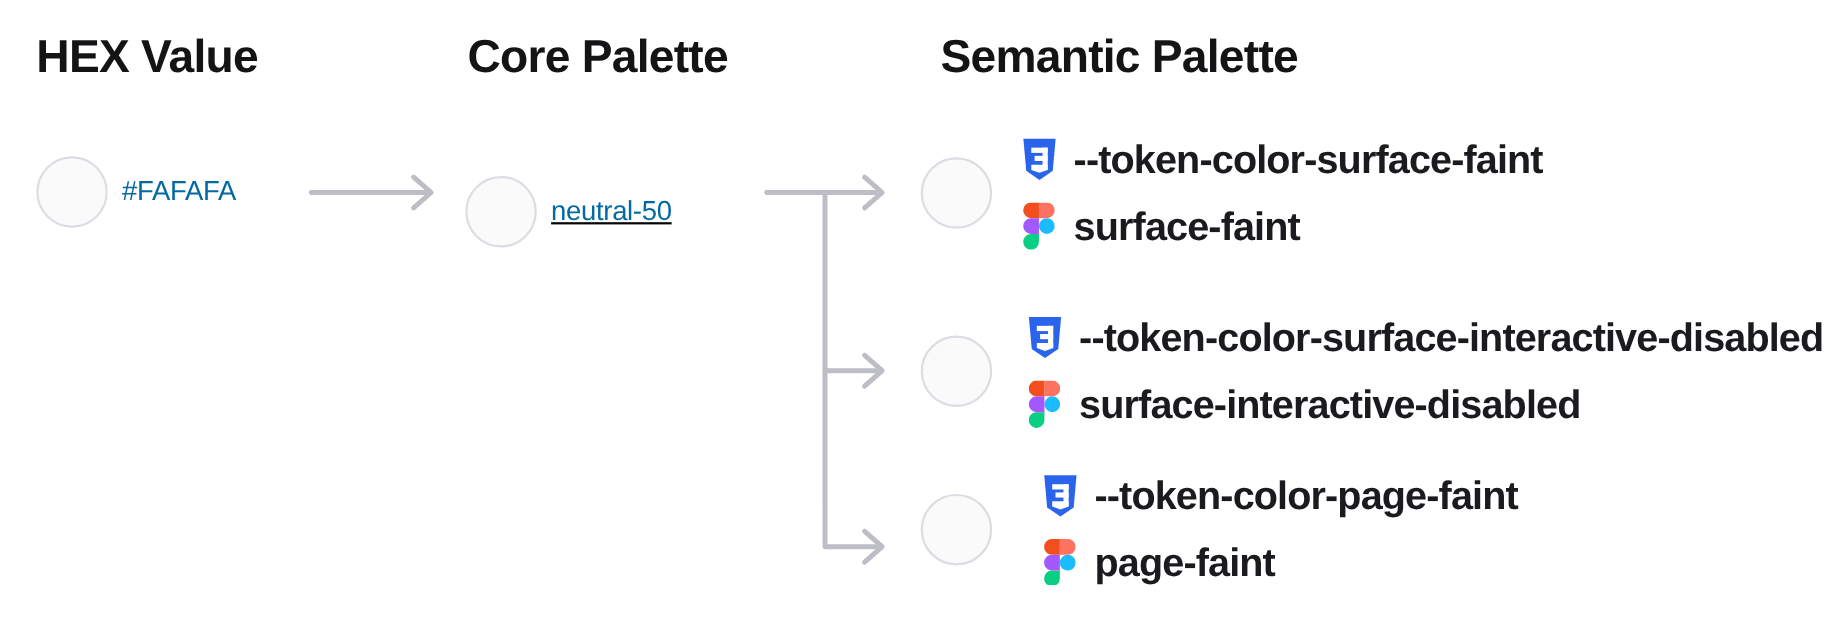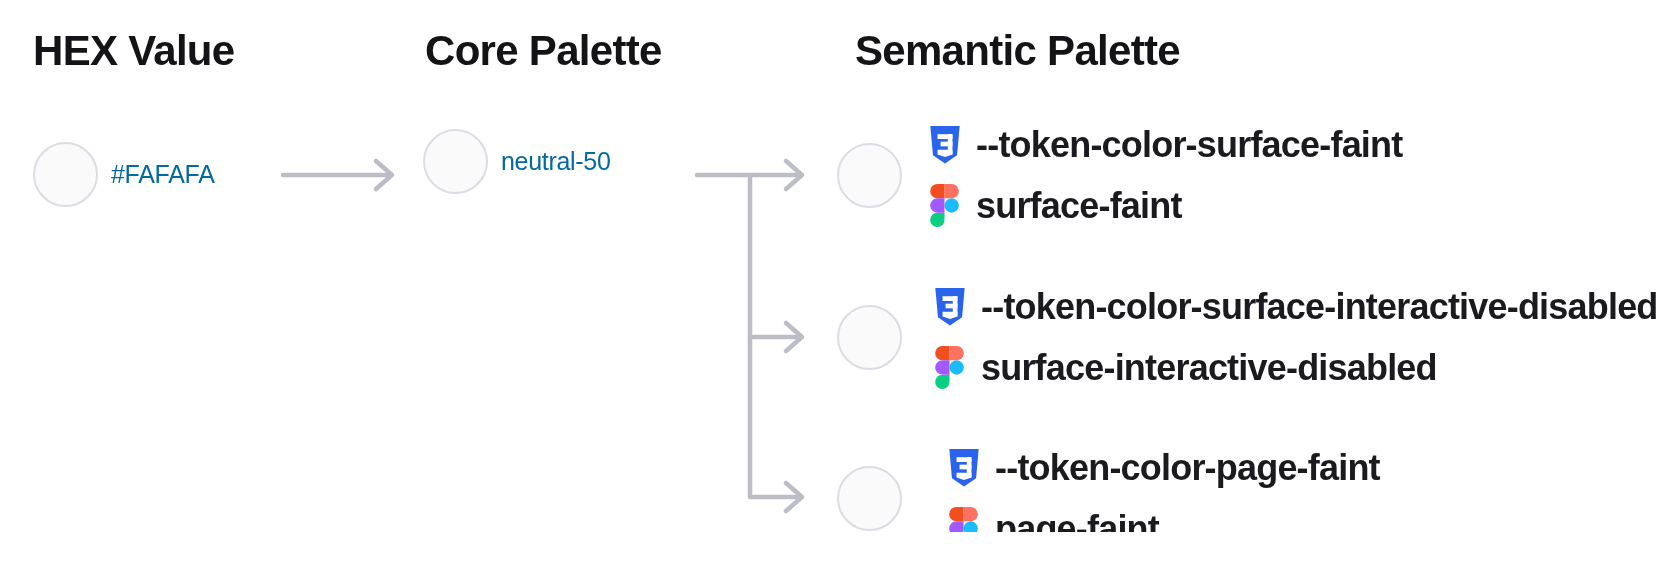--- a/index.html
+++ b/index.html
@@ -42,41 +42,41 @@
   }
 
   .node {
     position: absolute;
     height: 65px;
     display: flex;
     align-items: center;
     gap: 13px;
   }
   .node-hex  { left: 33px;  top: 142px; }
-  .node-core { left: 423px; top: 129px; }
+  .node-core { left: 423px; top: 160px; text-decoration: underline; }
 
   .node-label {
     font-size: 25px;
     font-weight: 400;
     letter-spacing: -0.3px;
     color: #0369a1;
     white-space: nowrap;
   }
 
   .sem-row {
     position: absolute;
     left: 837px;
     height: 122px;
     display: flex;
     align-items: center;
     gap: 25px;
   }
   .sem-row-1 { top: 114px; }
   .sem-row-2 { top: 276px; gap: 30px; }
-  .sem-row-3 { top: 437px; gap: 44px; }
+  .sem-row-3 { top: 420px; gap: 44px; }
 
   .sem-lines { display: flex; flex-direction: column; }
   .sem-line {
     height: 61px;
     display: flex;
     align-items: center;
   }
   .icon-slot {
     width: 49px;
     flex: 0 0 49px;

